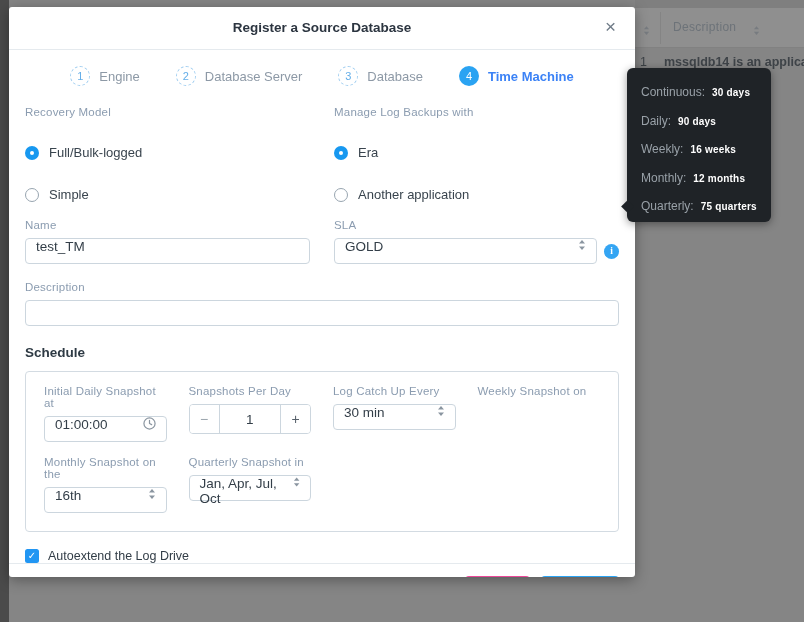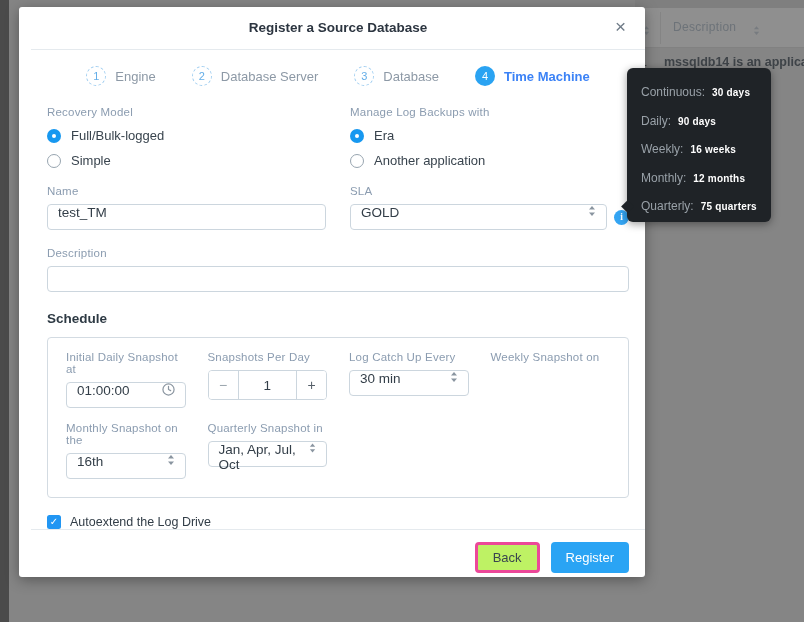--- a/index.html
+++ b/index.html
@@ -19,45 +19,45 @@
   .bg-sort { position:absolute; top:14px; opacity:.8; }
   .bg-sort.s1 { left:8px; }
   .bg-sort.s2 { left:118px; }
   .bg-colname { position:absolute; left:38px; top:12px; font-size:12px; color:#6d7379; letter-spacing:.3px; }
   .bg-row { position:absolute; left:635px; top:54px; width:169px; height:20px; color:#3e4348; font-size:12.5px; white-space:nowrap; overflow:hidden; }
   .bg-row .idx { position:absolute; left:5px; top:1px; }
   .bg-row .txt { position:absolute; left:29px; top:1px; font-weight:bold; }
 
   
   .modal {
-    position:absolute; left:19px; top:7px; width:626px; height:570px;
+    position:absolute; left:9px; top:7px; width:626px; height:570px;
     background:#ffffff; border-radius:3px;
     box-shadow:0 3px 14px rgba(0,0,0,.35);
-    display:flex; flex-direction:column; overflow:hidden;padding-left:12px;
+    display:flex; flex-direction:column; overflow:hidden;
   }
   .modal-header { position:relative; height:43px; border-bottom:1px solid #e5eaee; flex:none; }
   .modal-title { text-align:center; line-height:42px; font-size:13.5px; font-weight:bold; color:#2c3540; }
   .modal-close { position:absolute; right:15px; top:0; height:42px; line-height:40px; font-size:19px; color:#707c88; cursor:pointer; padding:0 4px; }
 
   .stepper { height:52px; display:flex; align-items:center; justify-content:center; gap:36px; flex:none; }
   .step { display:flex; align-items:center; gap:9px; cursor:pointer; }
   .step-circle {
     width:20px; height:20px; border-radius:50%; flex:none;
     border:1px dashed #9fcdf0; color:#5fagee; color:#64aee8;
     font-size:11px; display:flex; align-items:center; justify-content:center;
   }
   .step-label { font-size:13px; color:#8d99a6; }
   .step.active .step-circle { background:#2aa3f2; border:none; color:#fff; }
   .step.active .step-label { color:#3b82f6; font-weight:bold; }
 
   .content { flex:1; padding:4px 16px 0; }
   .field-label { font-size:11.5px; color:#8b9cb0; letter-spacing:.2px; }
 
   .two-col { display:grid; grid-template-columns:1fr 1fr; column-gap:24px; }
-  .radio-row { display:flex; align-items:flex-end; gap:10px; margin-top:10px; font-size:13px; color:#39444e; cursor:pointer; }
+  .radio-row { display:flex; align-items:flex-end; gap:10px; margin-top:27px; font-size:13px; color:#39444e; cursor:pointer; }
   .radio { width:14px; height:14px; border-radius:50%; flex:none; position:relative; border:1px solid #98a5b0; background:#fff; }
   .radio.checked { border:none; background:#1798f0; }
   .radio.checked::after { content:""; position:absolute; left:5px; top:5px; width:4px; height:4px; border-radius:50%; background:#fff; }
 
   .row-gap { margin-top:17px; }
   .input-box, .select-box, .time-box {
     margin-top:7px; height:26px; border:1px solid #ccd6de; border-radius:4px;
     display:flex; align-items:flex-start; padding:0 10px; font-size:13.5px; color:#333e48; background:#fff;
   }
   .input-box input { border:none; outline:none; width:100%; font:inherit; color:inherit; background:transparent; }

